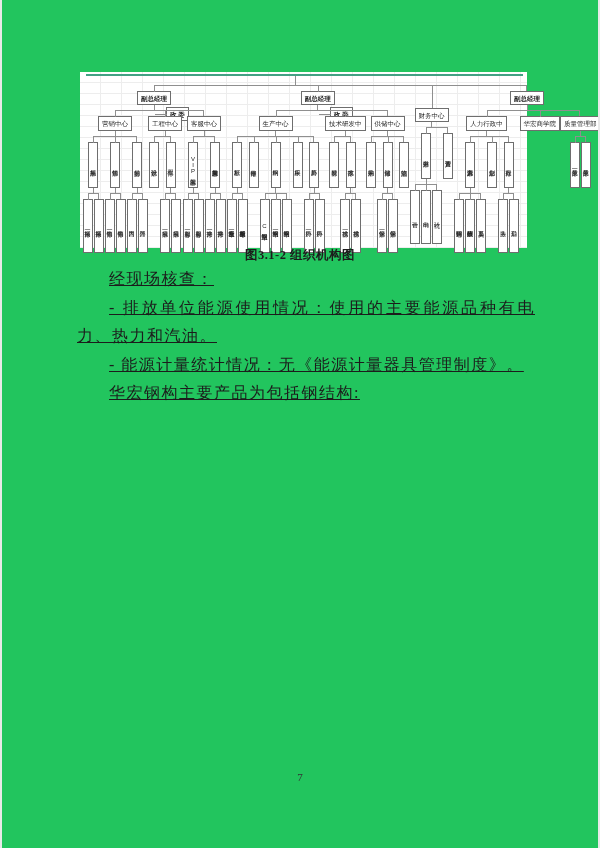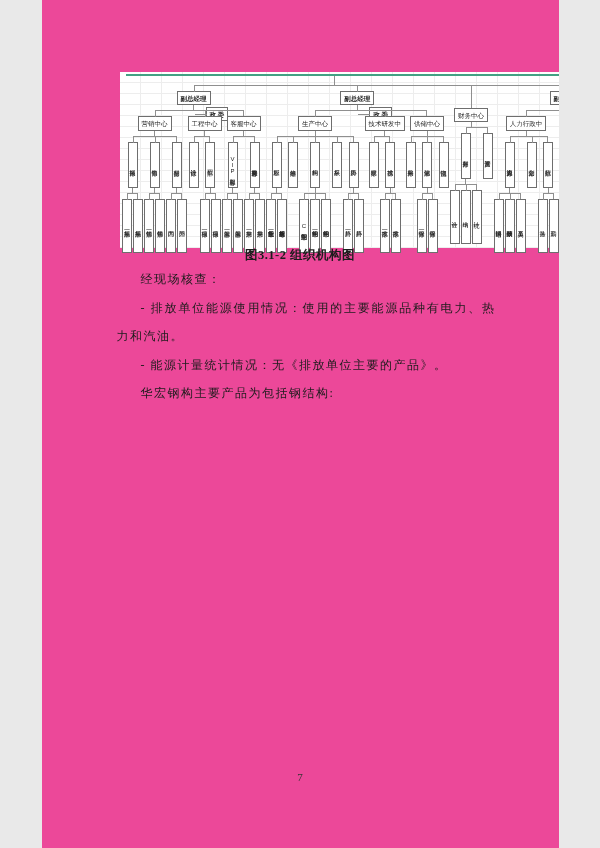--- a/index.html
+++ b/index.html
@@ -1,17 +1,17 @@
 <!DOCTYPE html>
 <html><head>
 <meta charset="utf-8">
 <style>
   html,body{margin:0;padding:0;background:#e9e9e9;}
   .page{
-    position:relative;width:517px;height:848px;background:#ec4899;margin:0 auto;
+    position:relative;width:596px;height:848px;background:#22c55e;margin:0 auto;
     font-family:"Liberation Serif","DejaVu Serif",serif;color:#1c1c1c;overflow:hidden;
   }
   
   .chart{
     position:absolute;left:78px;top:72px;width:447px;height:176px;
     background-color:#fff;
     background-image:
       repeating-linear-gradient(to bottom, transparent 0 10px, #ededed 10px 11px),
       repeating-linear-gradient(to right, transparent 0 20px, #ededed 20px 21px);
   }
@@ -47,21 +47,21 @@
   .dept{height:46px;}
   .leaf{height:54px;}
   li.dropped > .node-wrap{margin-top:17px;}
   li.dropped > .node-wrap::before{
     content:'';position:absolute;bottom:100%;left:50%;height:17px;border-left:1px solid #8f8f8f;
   }
   
   .caption{position:absolute;left:0;right:0;top:247px;text-align:center;
     font-weight:bold;font-size:12.5px;letter-spacing:0.5px;}
   .body{position:absolute;left:75px;right:63px;top:265px;
-    font-size:12px;line-height:28.5px;letter-spacing:1.5px;text-align:justify;}
+    font-size:16px;line-height:28.5px;letter-spacing:1.5px;text-align:justify;text-decoration:underline;}
   .body p{margin:0;text-indent:2em;}
   .pageno{position:absolute;left:0;right:0;top:771px;text-align:center;font-size:11px;color:#333;}
 </style>
 </head>
 <body>
 
 <div class="page">
 
   <div class="chart">
     <div class="topline"></div>
@@ -488,19 +488,19 @@
           </ul>
         </li>
       </ul>
   </div>
 
   <div class="caption">图3.1-2 组织机构图</div>
 
   <div class="body">
     <p>经现场核查：</p>
     <p>- 排放单位能源使用情况：使用的主要能源品种有电力、热力和汽油。</p>
-    <p>- 能源计量统计情况：无《排放单位主要的产品》。</p>
+    <p>- 能源计量统计情况：无《能源计量器具管理制度》。</p>
     <p>华宏钢构主要产品为包括钢结构:</p>
   </div>
 
   <div class="pageno">7</div>
 
 </div>
 
 </body></html>

